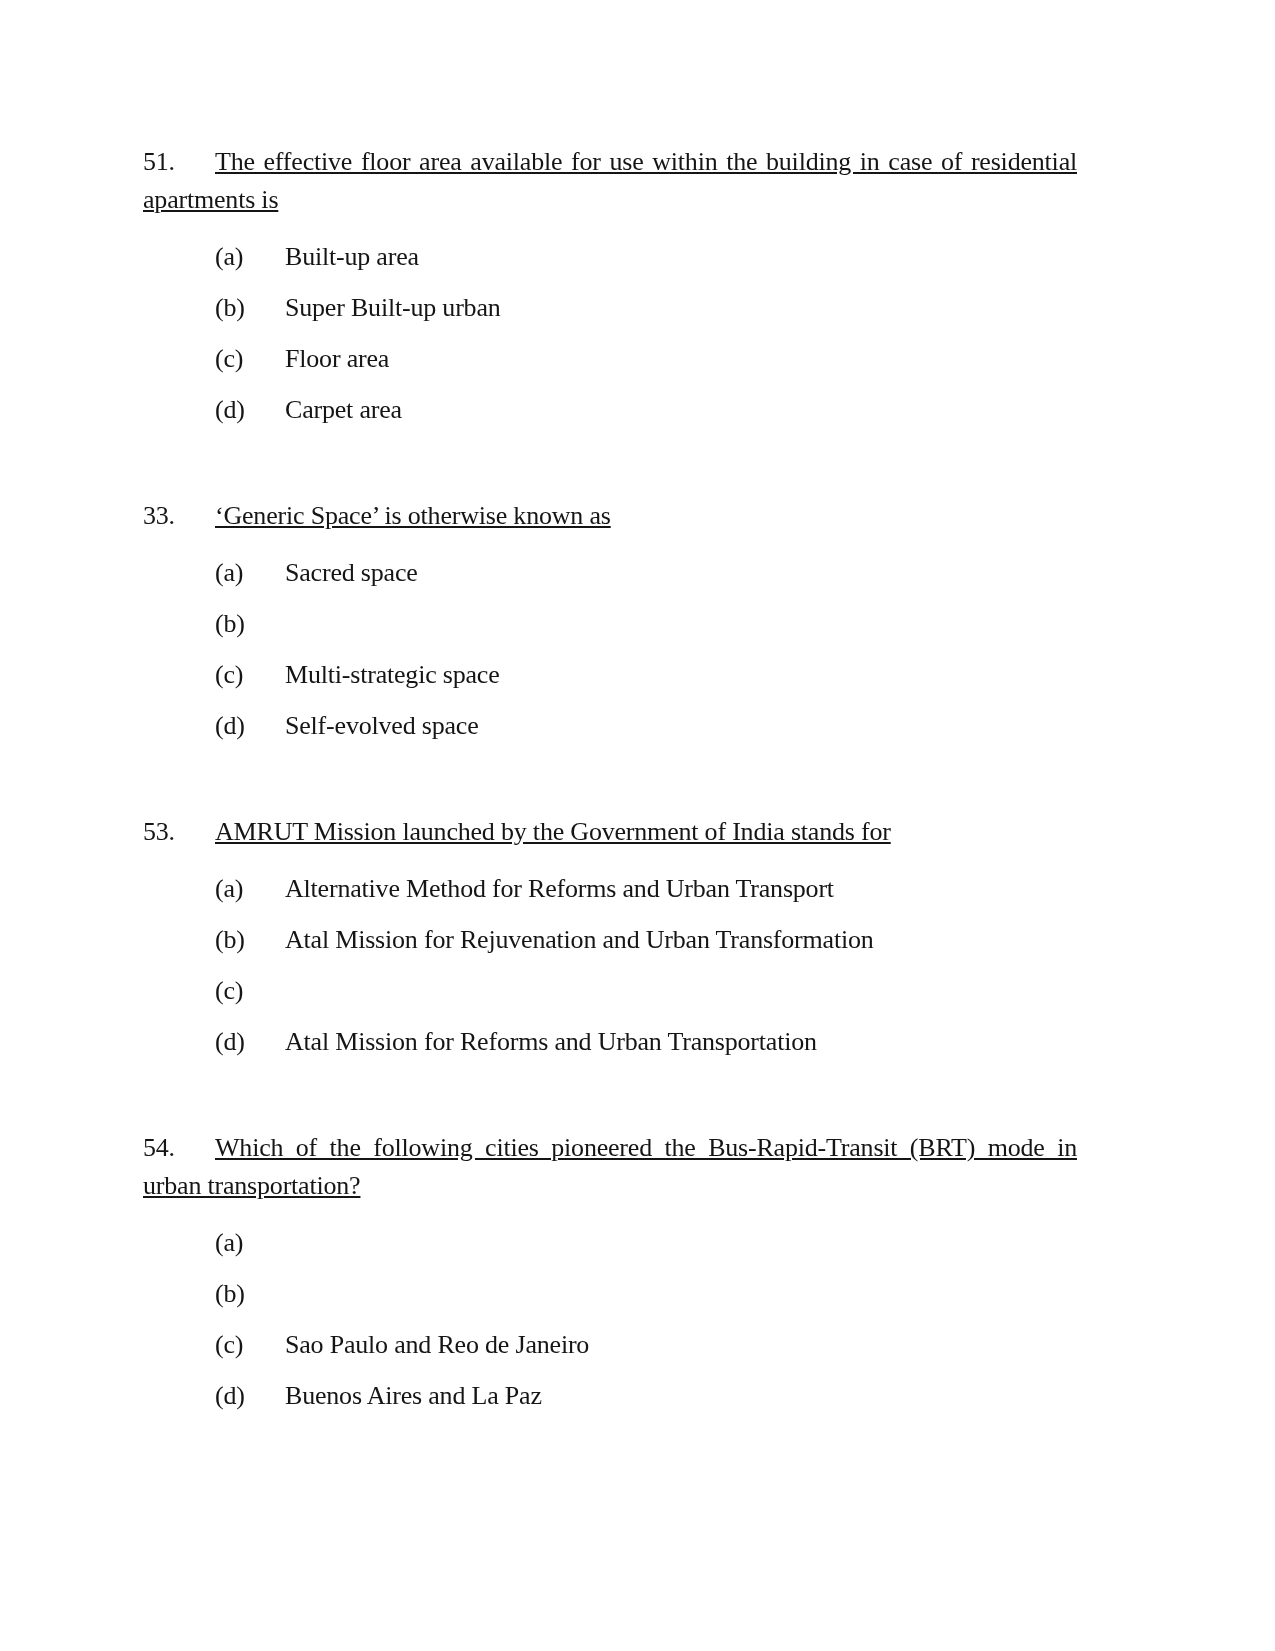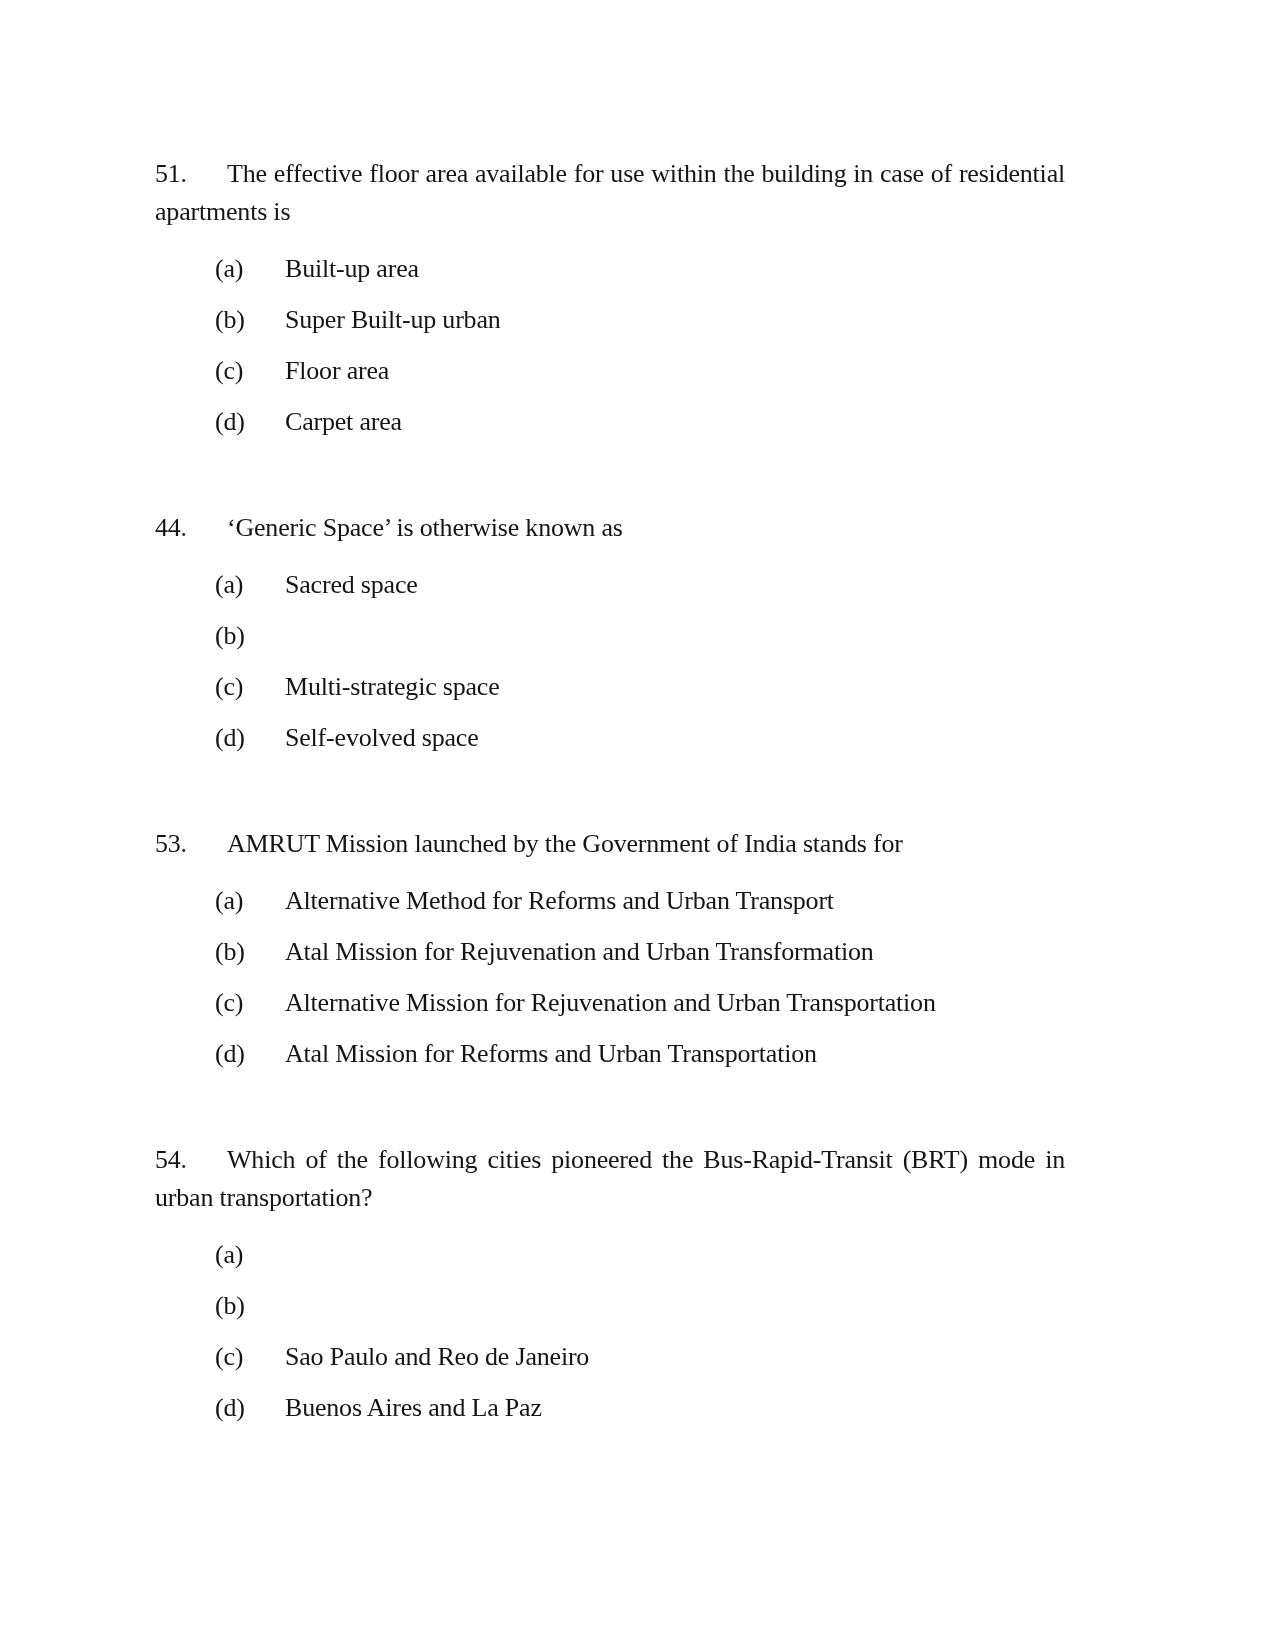--- a/index.html
+++ b/index.html
@@ -18,24 +18,25 @@
     box-sizing: border-box;
     width: 1275px;
     height: 1651px;
     padding: 143px 198px 0 143px;
     letter-spacing: -0.2px;
   }
   .question {
     margin: 0 0 74px 0;
   }
   .qline {
-    margin: 12px;
+    margin: 0;
     font-size: 26px;
     line-height: 38px;
     text-align: justify;
+    text-decoration: underline;
   }
   .qnum {
     display: inline-block;
     width: 72px;
   }
   .options {
     margin-top: 14px;
   }
   .option {
     display: flex;
@@ -74,21 +75,21 @@
         <span class="opt-text">Floor area</span>
       </div>
       <div class="option">
         <span class="opt-letter">(d)</span>
         <span class="opt-text">Carpet area</span>
       </div>
     </div>
   </section>
 
   <section class="question">
-    <p class="qline"><span class="qnum">44.</span><span>‘Generic Space’ is otherwise known as</span></p>
+    <p class="qline"><span class="qnum">33.</span><span>‘Generic Space’ is otherwise known as</span></p>
     <div class="options">
       <div class="option">
         <span class="opt-letter">(a)</span>
         <span class="opt-text">Sacred space</span>
       </div>
       <div class="option">
         <span class="opt-letter">(b)</span>
       </div>
       <div class="option">
         <span class="opt-letter">(c)</span>
@@ -107,21 +108,20 @@
       <div class="option">
         <span class="opt-letter">(a)</span>
         <span class="opt-text">Alternative Method for Reforms and Urban Transport</span>
       </div>
       <div class="option">
         <span class="opt-letter">(b)</span>
         <span class="opt-text">Atal Mission for Rejuvenation and Urban Transformation</span>
       </div>
       <div class="option">
         <span class="opt-letter">(c)</span>
-        <span class="opt-text">Alternative Mission for Rejuvenation and Urban Transportation</span>
       </div>
       <div class="option">
         <span class="opt-letter">(d)</span>
         <span class="opt-text">Atal Mission for Reforms and Urban Transportation</span>
       </div>
     </div>
   </section>
 
   <section class="question">
     <p class="qline"><span class="qnum">54.</span><span>Which of the following cities pioneered the Bus-Rapid-Transit (BRT) mode in urban transportation?</span></p>

